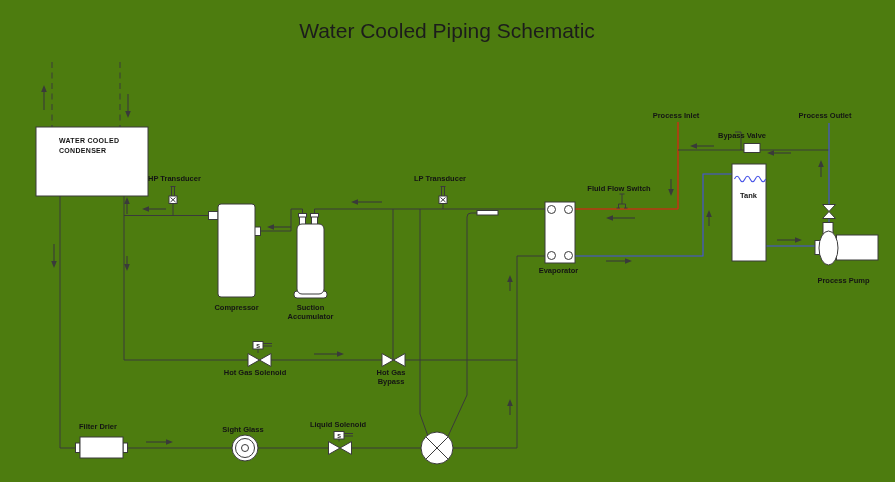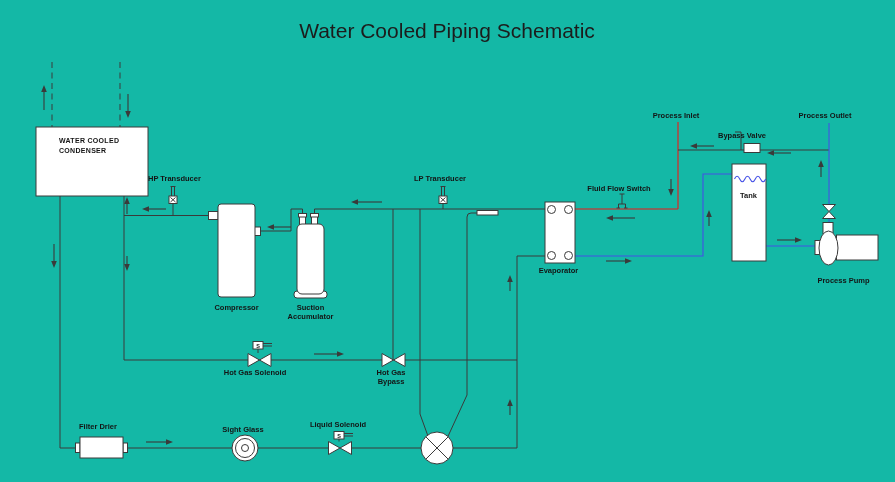--- a/index.html
+++ b/index.html
@@ -1,16 +1,16 @@
 <!DOCTYPE html>
 <html><head>
 <meta charset="utf-8">
 <style>
   html,body{margin:0;padding:0;background:#ffffff;}
-  .stage{position:relative;width:895px;height:482px;background:#14b8a6;overflow:hidden;}
+  .stage{position:relative;width:895px;height:482px;background:#4d7c0f;overflow:hidden;}
   svg{display:block;}
   .ttl{font-family:"Liberation Sans",sans-serif;font-size:21px;font-weight:500;fill:#1c1c1c;}
   .lbl{font-family:"Liberation Sans",sans-serif;font-size:7.5px;font-weight:600;fill:#141414;}
   .lbl-in{font-family:"Liberation Sans",sans-serif;font-size:7px;font-weight:600;fill:#141414;letter-spacing:.3px;}
   .lbl-s{font-family:"Liberation Sans",sans-serif;font-size:5.5px;font-weight:600;fill:#141414;}
   .pipe{stroke:#3a3a3a;stroke-width:1;fill:none;}
   .pipe-d{stroke:#3a3a3a;stroke-width:1;fill:none;stroke-dasharray:6 4.5;}
   .sym{stroke:#3a3a3a;stroke-width:1;fill:#ffffff;}
   .symln{stroke:#3a3a3a;stroke-width:1;fill:none;}
   .ah{fill:#3a3a3a;stroke:none;}

